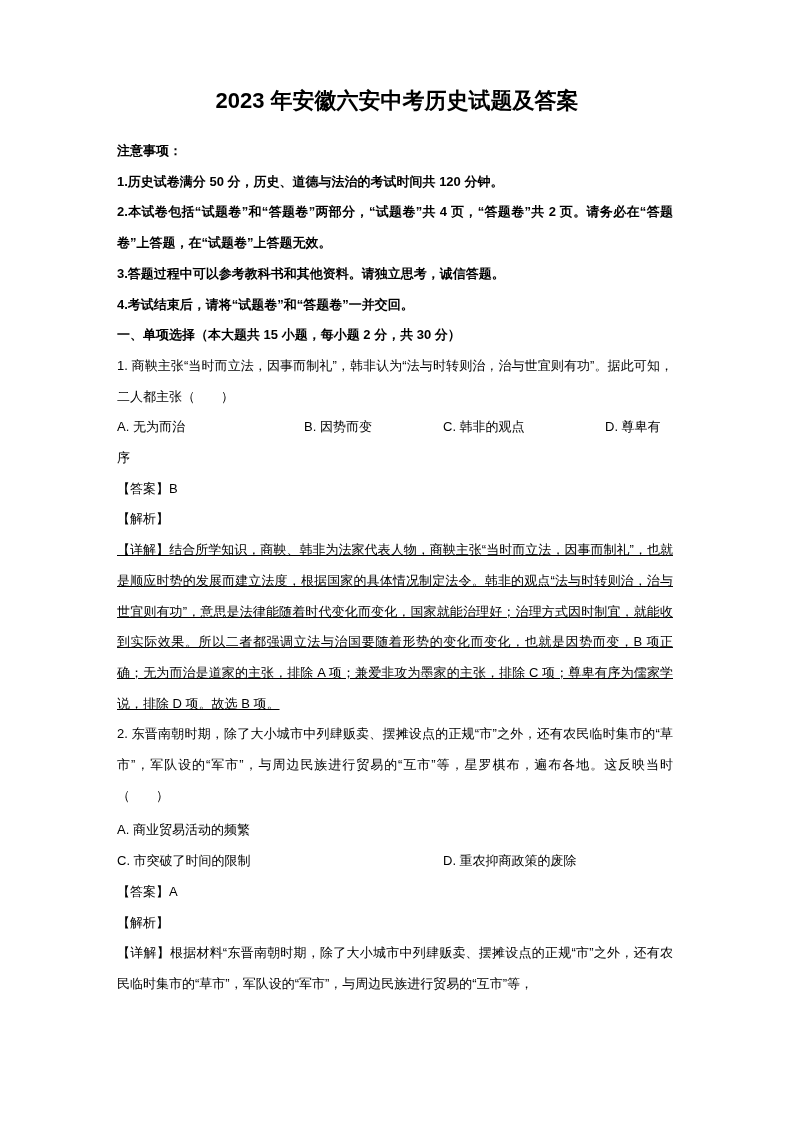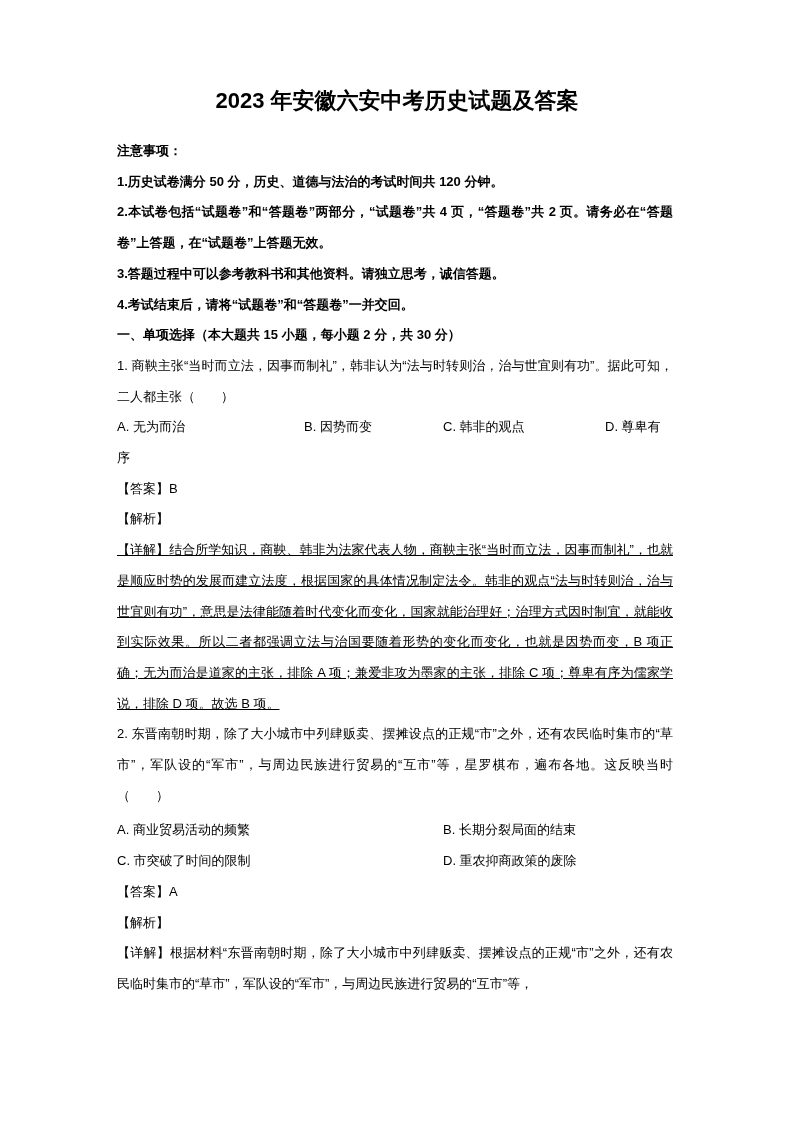--- a/index.html
+++ b/index.html
@@ -61,21 +61,20 @@
     <p>序</p>
 
     <p><span>【答案】</span><span>B</span></p>
     <p>【解析】</p>
     <p class="mt6"><span>【详解】</span><span>结合所学知识，商鞅、韩非为法家代表人物，商鞅主张“当时而立法，因事而制礼”，也就是顺应时势的发展而建立法度，根据国家的具体情况制定法令。韩非的观点“法与时转则治，治与世宜则有功”，意思是法律能随着时代变化而变化，国家就能治理好；治理方式因时制宜，就能收到实际效果。所以二者都强调立法与治国要随着形势的变化而变化，也就是因势而变，B 项正确；无为而治是道家的主张，排除 A 项；兼爱非攻为墨家的主张，排除 C 项；尊卑有序为儒家学说，排除 D 项。故选 B 项。</span></p>
 
     <p class="mt4">2. 东晋南朝时期，除了大小城市中列肆贩卖、摆摊设点的正规“市”之外，还有农民临时集市的“草市”，军队设的“军市”，与周边民族进行贸易的“互市”等，星罗棋布，遍布各地。这反映当时（　　）</p>
 
     <div class="optrow mt4">
       <span class="q2c0">A. 商业贸易活动的频繁</span>
-      <span class="q2c1">B. 长期分裂局面的结束</span>
     </div>
     <div class="optrow">
       <span class="q2c0">C. 市突破了时间的限制</span>
       <span class="q2c1">D. 重农抑商政策的废除</span>
     </div>
 
     <p><span>【答案】</span><span>A</span></p>
     <p>【解析】</p>
     <p class="mt2"><span>【详解】</span><span>根据材料“东晋南朝时期，除了大小城市中列肆贩卖、摆摊设点的正规“市”之外，还有农民临时集市的“草市”，军队设的“军市”，与周边民族进行贸易的“互市”等，</span></p>
   </div>

